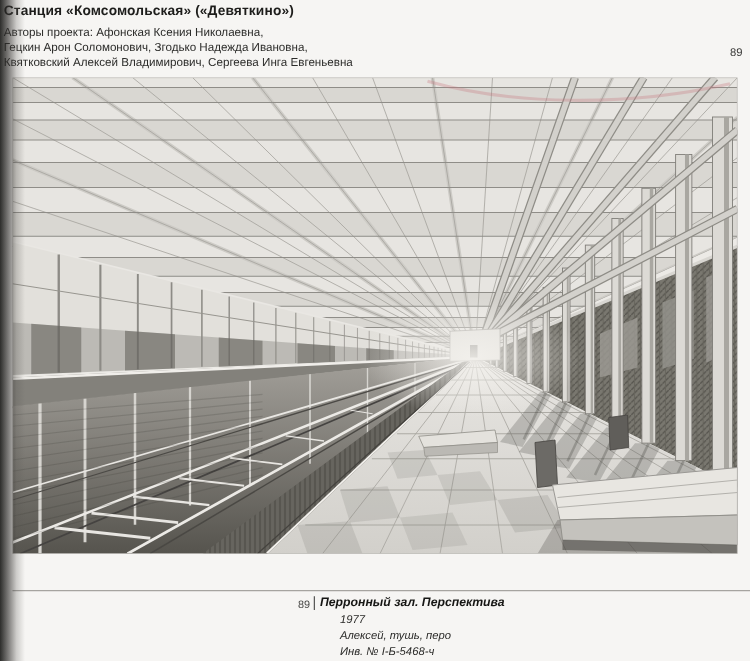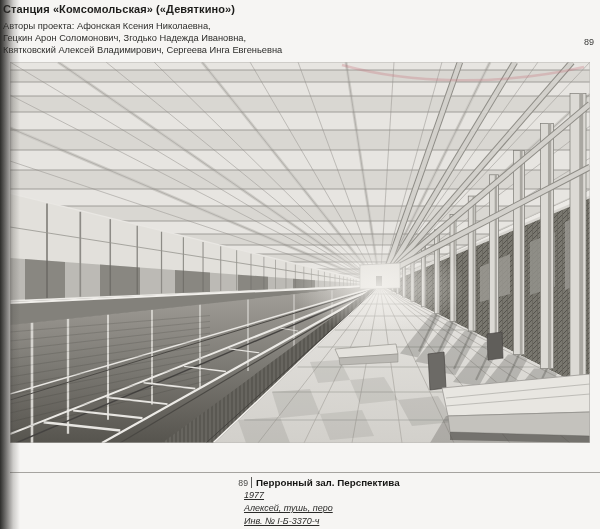--- a/index.html
+++ b/index.html
@@ -13,22 +13,22 @@
   .header .title{font-size:11px;font-weight:700;color:#1d1d1b;letter-spacing:.1px;margin:0 0 5px 0;}
   .header .author-line{font-size:9.3px;line-height:12.1px;color:#2c2c2a;}
   .page-number{position:absolute;top:37px;right:6px;font-size:9px;color:#3a3a38;}
   .figure-wrap{position:absolute;left:10px;top:62px;width:580px;height:381px;}
   .figure-wrap svg{display:block;}
   .caption-rule{position:absolute;left:10px;top:472px;width:590px;height:1px;background:#a6a4a0;}
   .caption{position:absolute;left:234px;top:476px;color:#222220;font-size:9px;}
   .caption .cap-row{display:flex;align-items:center;height:13px;}
   .caption .cap-num{width:14px;text-align:right;font-style:normal;color:#4a4a48;font-size:8.7px;}
   .caption .vbar{width:1px;height:11px;background:#5a5a58;margin:0 4px 0 3px;}
-  .caption .cap-title{font-weight:700;font-size:9.8px;color:#161614;white-space:nowrap;}
-  .caption .cap-line{font-style:italic;margin-left:10px;line-height:13.2px;color:#2a2a28;white-space:nowrap;text-decoration:underline;}
+  .caption .cap-title{font-style:italic;font-weight:700;font-size:9.8px;color:#161614;white-space:nowrap;}
+  .caption .cap-line{font-style:italic;margin-left:38px;line-height:13.2px;color:#2a2a28;white-space:nowrap;}
   .gutter{
     position:absolute;left:0;top:0;width:20px;height:529px;z-index:40;pointer-events:none;
     background:linear-gradient(90deg, rgba(28,28,26,.92) 0%, rgba(52,50,48,.6) 35%, rgba(90,88,84,.26) 66%, rgba(120,118,114,0) 100%);
   }
 </style>
 </head>
 <body>
 
 <div class="header">
   <div class="title">Станция «Комсомольская» («Девяткино»)</div>
@@ -360,16 +360,16 @@
 <div class="caption-rule"></div>
 
 <div class="caption">
   <div class="cap-row">
     <span class="cap-num">89</span>
     <span class="vbar"></span>
     <span class="cap-title">Перронный зал. Перспектива</span>
   </div>
   <div class="cap-line">1977</div>
   <div class="cap-line">Алексей, тушь, перо</div>
-  <div class="cap-line">Инв. № I-Б-3370-ч</div>
+  <div class="cap-line">Инв. № I-Б-5468-ч</div>
 </div>
 
 <div class="gutter"></div>
 
 </body></html>

